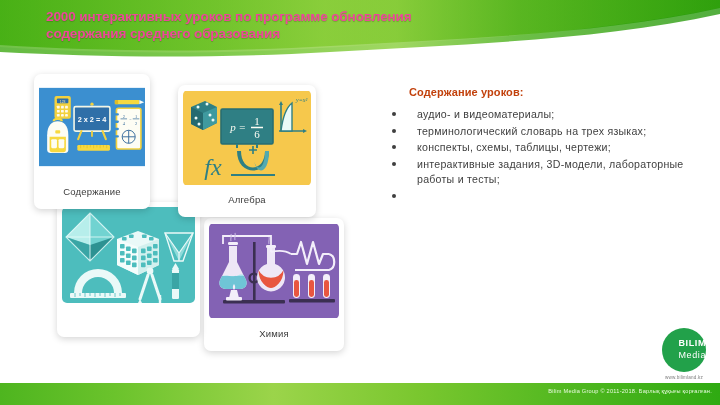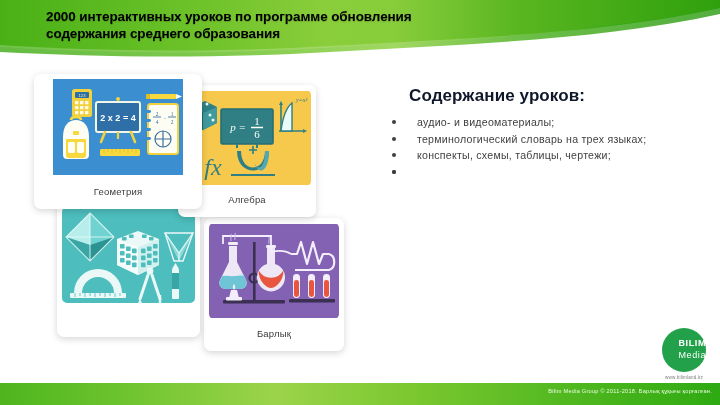--- a/index.html
+++ b/index.html
@@ -12,21 +12,21 @@
   }
   .slide{position:absolute;inset:0;background:#fff;}
 
   
   .header{
     position:absolute;left:0;top:0;width:720px;height:72px;overflow:hidden;
   }
   .header svg{position:absolute;left:0;top:0;}
   .header-title{
     position:absolute;left:46px;top:8px;width:470px;
-    color:#000000;font-size:13.5px;font-weight:bold;line-height:17px;
+    color:#ec4899;font-size:13.5px;font-weight:bold;line-height:17px;
     letter-spacing:-0.1px;
     text-shadow:0 1px 1px rgba(0,0,0,0.18);
     white-space:pre-line;
   }
 
   
   .cards{position:absolute;left:0;top:0;width:400px;height:405px;}
   .card{
     position:absolute;background:#ffffff;border-radius:7px;
     box-shadow:0 2px 7px rgba(0,0,0,0.17);
@@ -36,29 +36,29 @@
     position:absolute;left:5px;top:5px;right:5px;height:96px;
     border-radius:5px;overflow:hidden;
   }
   .card .art svg{display:block;width:100%;height:100%;}
   .card .caption{
     position:absolute;left:0;right:0;bottom:0;height:36px;
     display:flex;align-items:center;justify-content:center;
     color:#3b3b3b;font-size:9.5px;letter-spacing:0.2px;
   }
 
-  #card-math    {left:34px; top:74px;  width:168px;height:135px;z-index:4;}
+  #card-math    {left:34px; top:74px;  width:116px;height:135px;z-index:4;}
   #card-algebra {left:178px;top:85px;  width:138px;height:132px;z-index:3;}
   #card-geometry{left:57px; top:202px; width:143px;height:135px;z-index:2;}
   #card-chemistry{left:204px;top:218px;width:140px;height:133px;z-index:1;}
 
   
   .content{position:absolute;left:376px;top:86px;width:330px;}
   .content-title{
-    color:#0f172a;font-size:17px;font-weight:bold;margin:0 0 9px 33px;
+    color:#c2410c;font-size:11px;font-weight:bold;margin:0 0 9px 33px;
     letter-spacing:0.1px;
   }
   ul.bullets{list-style:none;margin:8px;padding:0;}
   ul.bullets li{
     position:relative;
     padding-left:33px;
     margin-bottom:1px;
     color:#3f3f3f;font-size:10.6px;line-height:15.6px;
     letter-spacing:0.25px;
   }
@@ -194,21 +194,21 @@
             <text x="104" y="45" font-size="5.4" fill="#3b6f9e" text-anchor="middle" font-family="Liberation Serif, serif">4</text>
             <text x="112" y="41" font-size="5" fill="#3b6f9e" text-anchor="middle" font-family="Liberation Serif, serif">=</text>
             <text x="119" y="37" font-size="5.4" fill="#3b6f9e" text-anchor="middle" font-family="Liberation Serif, serif">1</text>
             <path d="M115 38 L123 38" stroke="#3b6f9e" stroke-width="0.9"></path>
             <text x="119" y="45" font-size="5.4" fill="#3b6f9e" text-anchor="middle" font-family="Liberation Serif, serif">2</text>
             <circle cx="110" cy="60" r="8" fill="none" stroke="#3b6f9e" stroke-width="1.2"></circle>
             <path d="M102 60 L118 60 M110 52 L110 68" stroke="#3b6f9e" stroke-width="1.2"></path>
           </g>
         </svg>
       </div>
-      <div class="caption">Геометрия</div>
+      <div class="caption">Содержание</div>
     </div>
 
     <div class="card" id="card-algebra">
       <div class="art">
         <svg viewBox="0 0 128 94" xmlns="http://www.w3.org/2000/svg">
           <rect width="128" height="94" fill="#f6c84c"></rect>
 
           <g>
             <path d="M8 16 L22 10 L34 16 L34 32 L20 39 L8 33 Z" fill="#2f7f84"></path>
             <path d="M8 16 L20 22 L20 39 L8 33 Z" fill="#256a70"></path>
@@ -376,41 +376,42 @@
             <rect x="84" y="50" width="7" height="24" rx="3.4" fill="#f3eefa"></rect>
             <rect x="85" y="56" width="5" height="17" rx="2.4" fill="#e8563f"></rect>
             <rect x="99" y="50" width="7" height="24" rx="3.4" fill="#f3eefa"></rect>
             <rect x="100" y="56" width="5" height="17" rx="2.4" fill="#e8563f"></rect>
             <rect x="114" y="50" width="7" height="24" rx="3.4" fill="#f3eefa"></rect>
             <rect x="115" y="56" width="5" height="17" rx="2.4" fill="#e8563f"></rect>
             <rect x="80" y="75" width="46" height="3.4" rx="1" fill="#3b2f52"></rect>
           </g>
         </svg>
       </div>
-      <div class="caption">Барлық</div>
+      <div class="caption">Химия</div>
     </div>
   </div>
 
   <div class="content">
     <div class="content-title">Содержание уроков:</div>
     <ul class="bullets">
       <li>
         <span class="dot"></span>
         <span>аудио- и видеоматериалы;</span>
       </li>
       <li>
         <span class="dot"></span>
         <span>терминологический словарь на трех языках;</span>
       </li>
       <li>
         <span class="dot"></span>
         <span>конспекты, схемы, таблицы, чертежи;</span>
       </li>
       <li>
         <span class="dot"></span>
+        <span>интерактивные задания, 3D-модели, лабораторные работы и тесты;</span>
       </li>
       <li>
         <span class="dot"></span>
       </li>
     </ul>
   </div>
 
   <div class="logo">
     <div class="circle">
       <div class="l1">BILIM</div>

